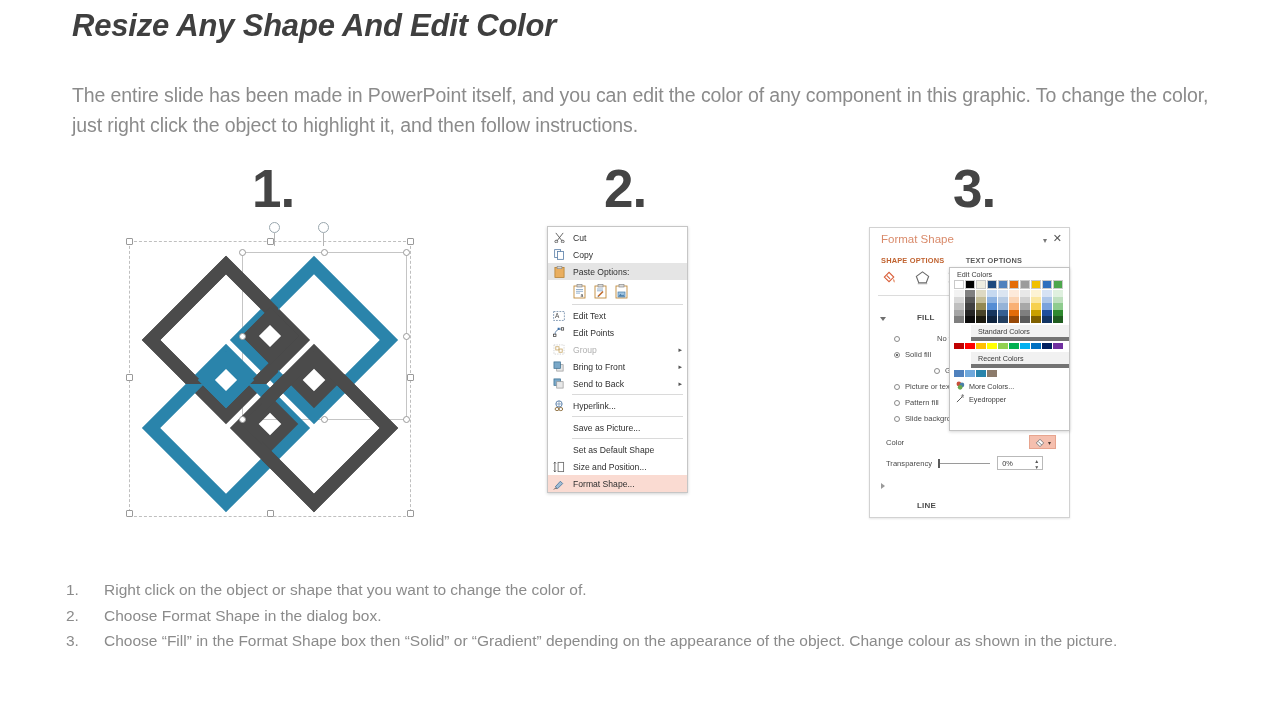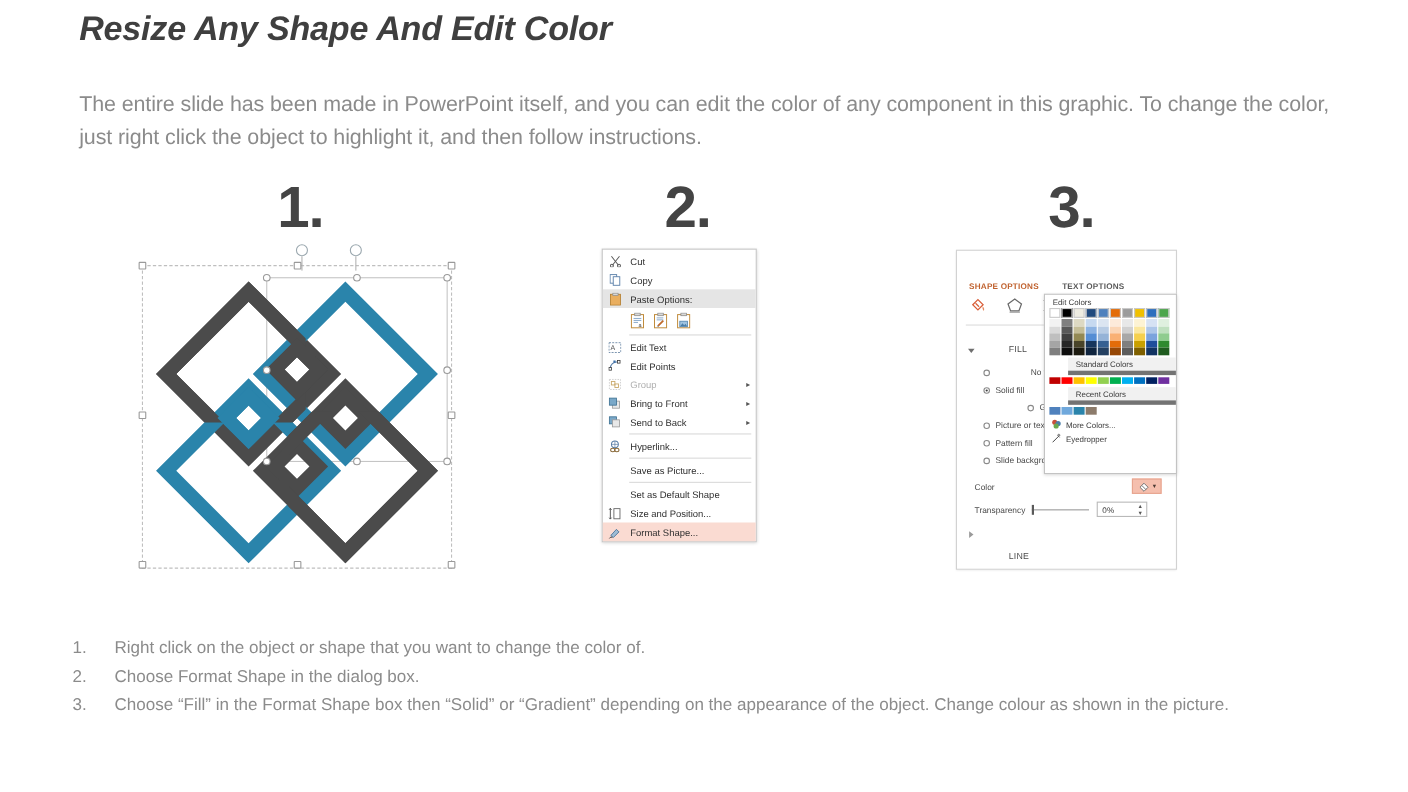--- a/index.html
+++ b/index.html
@@ -149,21 +149,21 @@
   #fs-close { position: absolute; right: 7px; top: 4px; font-size: 11px; color: #555; }
 
   #fs-tabs { position: absolute; left: 11px; top: 28px; }
   .fs-tab { font-size: 7.4px; font-weight: bold; letter-spacing: 0.2px; display: inline-block; }
   #fs-tab-shape { color: #c0622f; }
   #fs-tab-text { color: #5a5a5a; margin-left: 19px; }
 
   #fs-icons { position: absolute; left: 11px; top: 42px; display: flex; gap: 16px; align-items: flex-start; }
   #fs-iconrule { position: absolute; left: 8px; top: 67px; width: 184px; height: 1px; background: #dcdcdc; }
   .fs-section-title {
-    position: absolute; font-size: 8px; font-weight: normal; color: #4d4d4d; letter-spacing: 0.2px; padding-left: 27px;
+    position: absolute; font-size: 8px; font-weight: bold; color: #4d4d4d; letter-spacing: 0.2px; padding-left: 27px;
   }
   .tri { width: 0; height: 0; position: absolute; }
   .tri-down { border-left: 3.5px solid transparent; border-right: 3.5px solid transparent; border-top: 4px solid #6f6f6f; }
   .tri-right { border-top: 3.5px solid transparent; border-bottom: 3.5px solid transparent; border-left: 4px solid #9a9a9a; }
 
   .radio-row { position: absolute; display: flex; align-items: center; font-size: 7.6px; color: #4a4a4a; white-space: nowrap; }
   .radio {
     width: 6px; height: 6px; border: 1px solid #8a8a8a; border-radius: 50%;
     margin-right: 5px; background: #fff; position: relative; flex: 0 0 6px;
   }
@@ -451,20 +451,25 @@
           <path d="M2.5 9.5 L8 3.5 L10.5 6 L5 11.5 Z" fill="#9fbcd4" stroke="#3a6a94" stroke-width="0.8"></path>
           <path d="M1 12.5 Q2.5 10 4 11.5" stroke="#3a3a3a" stroke-width="0.9" fill="none"></path>
         </svg>
     </span>
     <span class="cm-label">Format Shape...</span>
   </div>
 </div>
 
 <div id="format-shape-dialog">
 
+  <div id="fs-titlebar">
+    <span id="fs-title">Format Shape</span>
+    <span id="fs-caret">▾</span>
+    <span id="fs-close">✕</span>
+  </div>
 
   <div id="fs-tabs">
     <span class="fs-tab" id="fs-tab-shape">SHAPE OPTIONS</span>
     <span class="fs-tab" id="fs-tab-text">TEXT OPTIONS</span>
   </div>
 
   <div id="fs-icons">
     <span>
       <svg width="17" height="16" viewBox="0 0 18 17">
           <path d="M3.5 7.5 L8.5 2.5 L13.5 7.5 L8.5 12.5 Z" fill="none" stroke="#d95f3a" stroke-width="1.2"></path>

